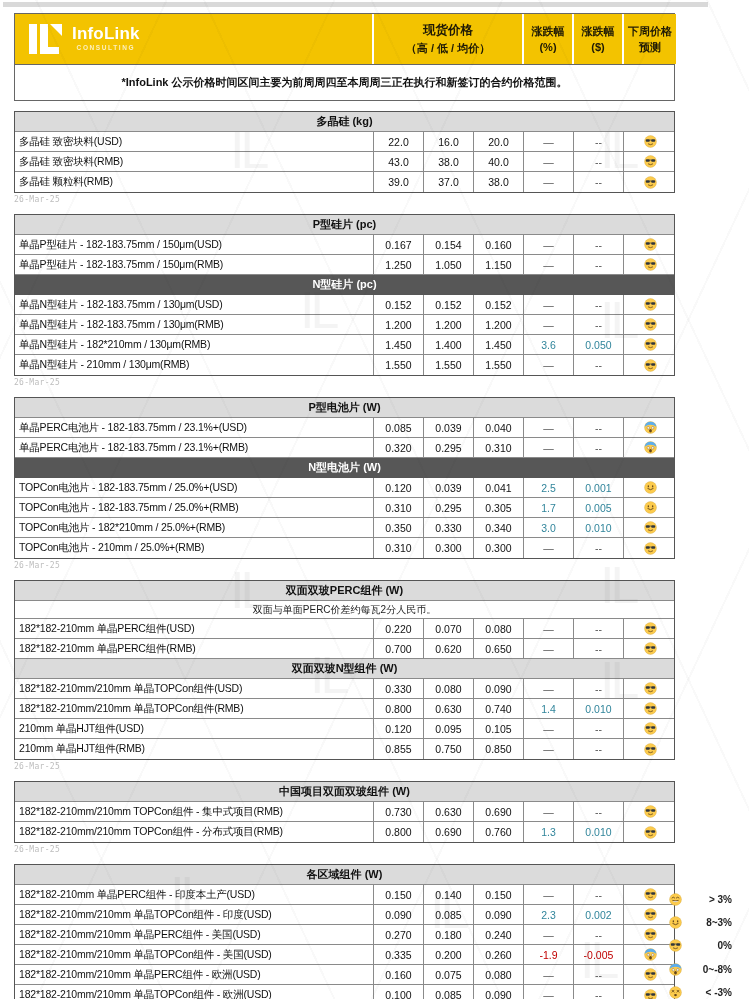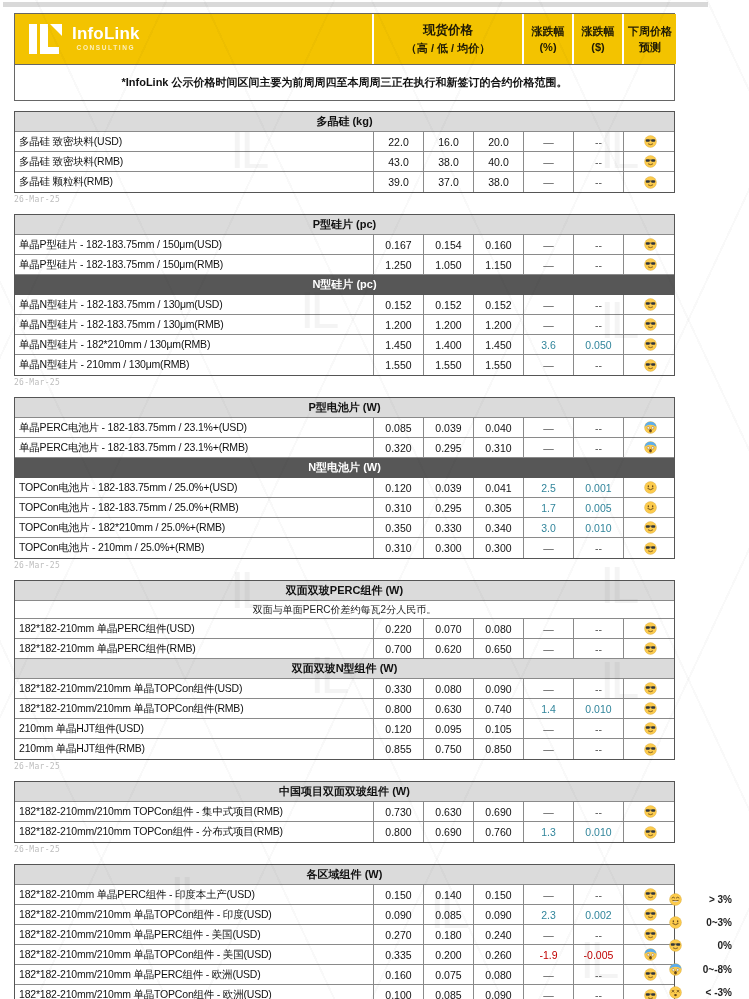--- a/index.html
+++ b/index.html
@@ -678,21 +678,21 @@
     </div>
     <div class="legend-row">
       <span>
         <svg class="emoji-svg" viewBox="0 0 24 24">
           <circle cx="12" cy="12" r="11" fill="#FCCB4D" stroke="#caa23a" stroke-width="0.6"></circle>
           <ellipse cx="8" cy="9.8" rx="1.3" ry="2" fill="#65471B"></ellipse>
           <ellipse cx="16" cy="9.8" rx="1.3" ry="2" fill="#65471B"></ellipse>
           <path d="M7 14 q5 4.6 10 0" stroke="#65471B" stroke-width="1.7" fill="none" stroke-linecap="round"></path>
         </svg>
       </span>
-      <span class="legend-label">0~3%</span>
+      <span class="legend-label">8~3%</span>
     </div>
     <div class="legend-row">
       <span>
         <svg class="emoji-svg" viewBox="0 0 24 24">
           <circle cx="12" cy="12" r="11" fill="#FCCB4D" stroke="#caa23a" stroke-width="0.6"></circle>
           <rect x="3.2" y="8" width="7.6" height="4.6" rx="2" fill="#31363b"></rect>
           <rect x="13.2" y="8" width="7.6" height="4.6" rx="2" fill="#31363b"></rect>
           <rect x="10" y="8.6" width="4" height="1.3" fill="#31363b"></rect>
           <path d="M8 16.6 q4 3 8 0" stroke="#65471B" stroke-width="1.5" fill="none" stroke-linecap="round"></path>
         </svg>

